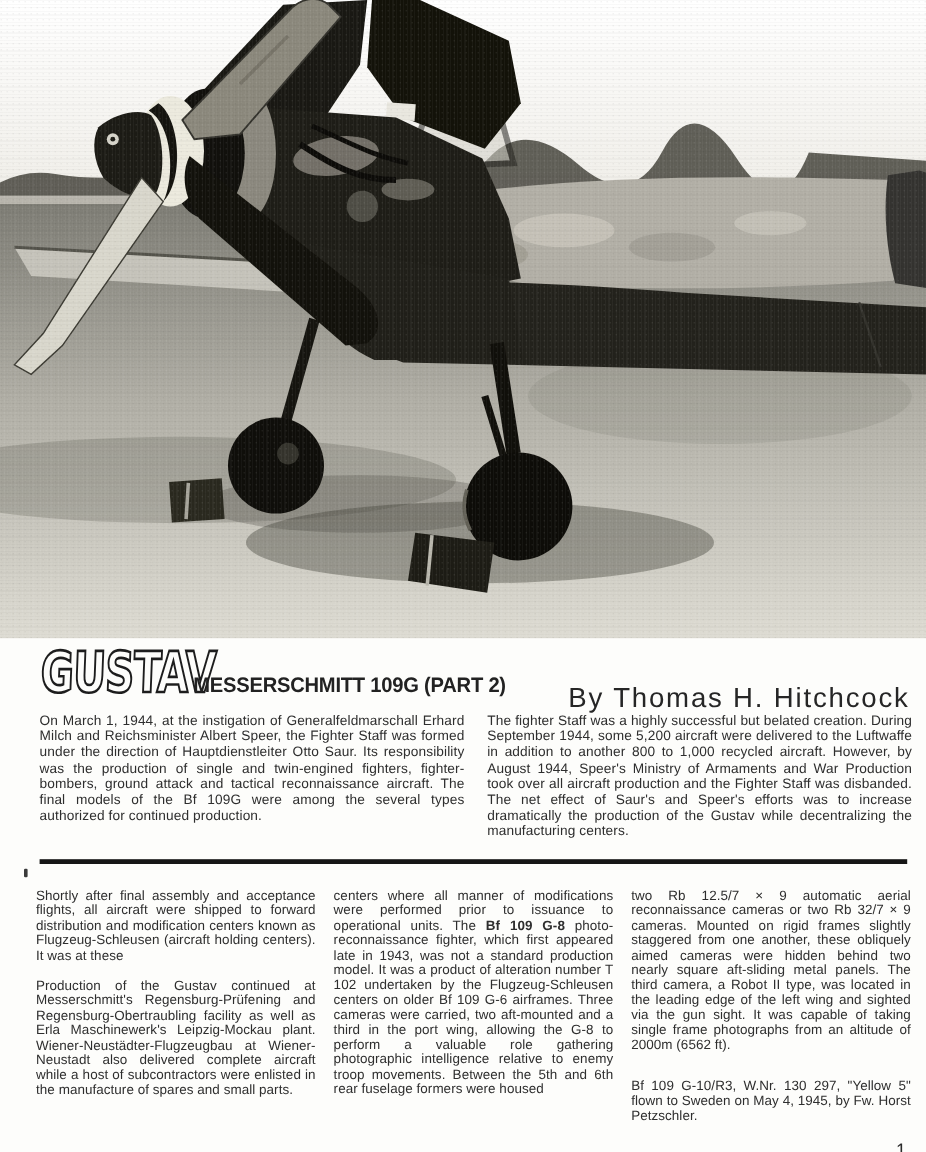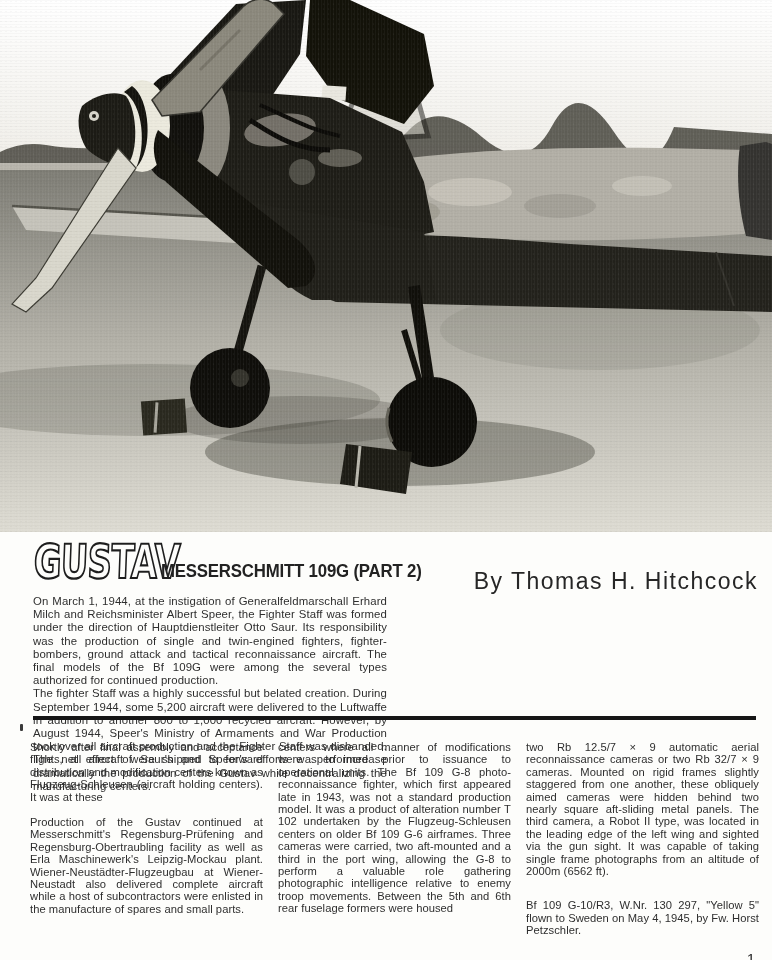--- a/index.html
+++ b/index.html
@@ -46,21 +46,21 @@
   }
   .byline{
     position:absolute;right:14px;top:568px;
     font-size:23px;font-weight:400;letter-spacing:1.5px;
     color:#262626;white-space:nowrap;
   }
 
   
   .intro{
     position:absolute;left:33px;top:595px;width:727px;
-    display:flex;justify-content:space-between;flex-direction:column;
+    display:flex;justify-content:space-between;
   }
   .intro p{
     margin:0;width:354px;
     font-size:11.4px;line-height:13.2px;
     text-align:justify;letter-spacing:.1px;color:#2e2e2e;
   }
 
   
   .rule{
     position:absolute;left:33px;top:716px;width:723px;height:4px;
@@ -75,21 +75,21 @@
   .cols{
     position:absolute;left:30px;top:741px;width:729px;
     display:flex;gap:15px;
   }
   .col{width:233px;}
   .col p{
     margin:0 0 13px 0;
     font-size:11.2px;line-height:12.4px;
     text-align:justify;letter-spacing:.05px;color:#2e2e2e;
   }
-  .col p b{font-weight:normal;}
+  .col p b{font-weight:bold;}
   .caption{
     margin-top:22px !important;
     text-align:center;
     font-size:11px;line-height:13px;color:#333;
   }
   .pagenum{
     text-align:right;padding-right:4px;margin-top:10px;
     font-size:15px;color:#2b2b2b;
   }
 </style>

